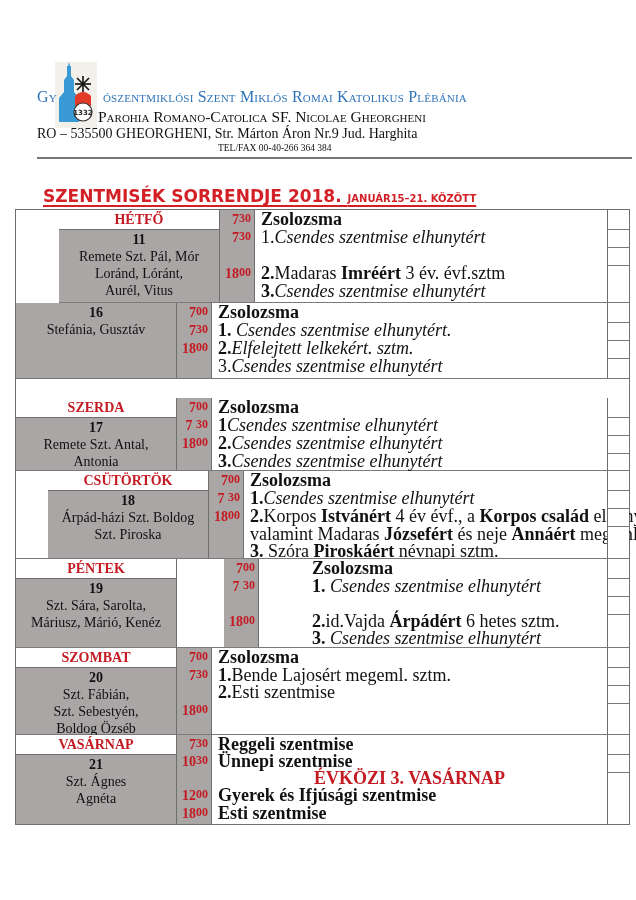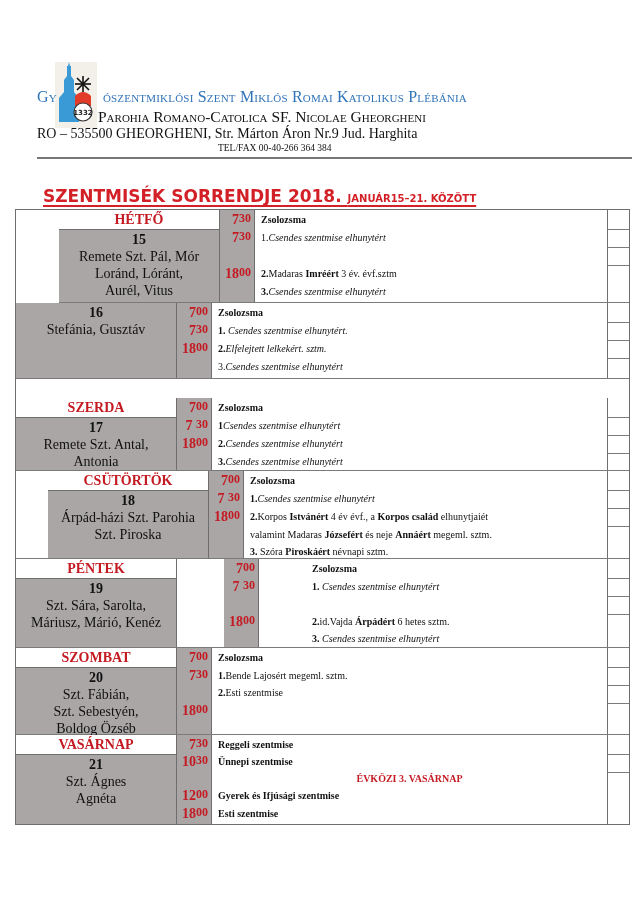--- a/index.html
+++ b/index.html
@@ -27,21 +27,21 @@
   .c-left .dname { background:#fff; color:#c41a22; font-weight:bold; font-size:14px; text-align:center; height:19px; line-height:19px; border-bottom:1px solid #6e6e6e; }
   .c-left .dbody { text-align:center; font-size:14px; line-height:17px; padding-top:1px; color:#111; }
   .c-left .dbody .num { font-weight:bold; }
   .c-time { width:34px; border-right:1px solid #6e6e6e; background:#aaa6a6; position:relative; }
   .c-main { flex:1; position:relative; background:#fff; }
   .c-box { width:21px; border-left:1px solid #6e6e6e; position:relative; background:#fff; }
   .c-box .tick { position:absolute; left:0; right:0; height:1px; background:#7a7a7a; }
 
   .t { position:absolute; right:3px; color:#c41a22; font-weight:bold; font-size:14px; line-height:17px; white-space:nowrap; }
   .t sup { font-size:12px; vertical-align:top; position:relative; top:-1px; }
-  .m { position:absolute; left:6px; font-size:10px; line-height:17px; white-space:nowrap; color:#111; }
+  .m { position:absolute; left:6px; font-size:18px; line-height:17px; white-space:nowrap; color:#111; }
   .m i { font-style:italic; }
   .m b { font-weight:bold; }
   .m.bold { font-weight:bold; }
   .m.red-center { left:0; right:0; text-align:center; color:#c41a22; font-weight:bold; }
 </style>
 </head>
 <body>
 
 <div>
   <svg class="logo" viewBox="0 0 42 66">
@@ -65,21 +65,21 @@
   <div class="lh-rule"></div>
 </div>
 
 <div class="title"><span class="big">SZENTMISÉK SORRENDJE 2018. </span><span class="small">JANUÁR15–21. KÖZÖTT</span></div>
 
 <div class="table" id="sched">
     <div class="day" style="height: 92px; margin-left: 43px;">
       <div class="c-left">
         <div class="dname">HÉTFŐ</div>
         <div class="dbody">
-          <div class="num">15</div>
+          <div class="num">11</div>
           <div>Remete Szt. Pál, Mór</div>
           <div>Loránd, Lóránt,</div>
           <div>Aurél, Vitus</div>
         </div>
       </div>
       <div class="c-time">
         <div class="t" style="top: 1px;">7<sup>30</sup></div>
         <div class="t" style="top: 19px;">7<sup>30</sup></div>
         <div class="t" style="top: 55px;">18<sup>00</sup></div>
       </div>
@@ -143,21 +143,21 @@
         <div class="tick" style="top: 19px;"></div>
         <div class="tick" style="top: 37px;"></div>
         <div class="tick" style="top: 55px;"></div>
       </div>
     </div>
     <div class="day" style="height: 87px; padding-left: 32px;">
       <div class="c-left">
         <div class="dname">CSÜTÖRTÖK</div>
         <div class="dbody">
           <div class="num">18</div>
-          <div>Árpád-házi Szt. Parohia</div>
+          <div>Árpád-házi Szt. Boldog</div>
           <div>Szt. Piroska</div>
         </div>
       </div>
       <div class="c-time">
         <div class="t" style="top: 1px;">7<sup>00</sup></div>
         <div class="t" style="top: 19px;">7 <sup>30</sup></div>
         <div class="t" style="top: 37px;">18<sup>00</sup></div>
       </div>
       <div class="c-main">
         <div class="m bold" style="top: 1px;">Zsolozsma</div>

